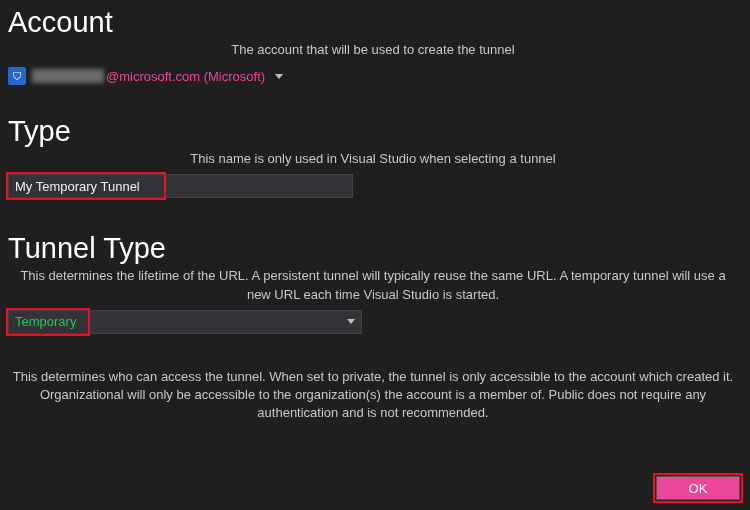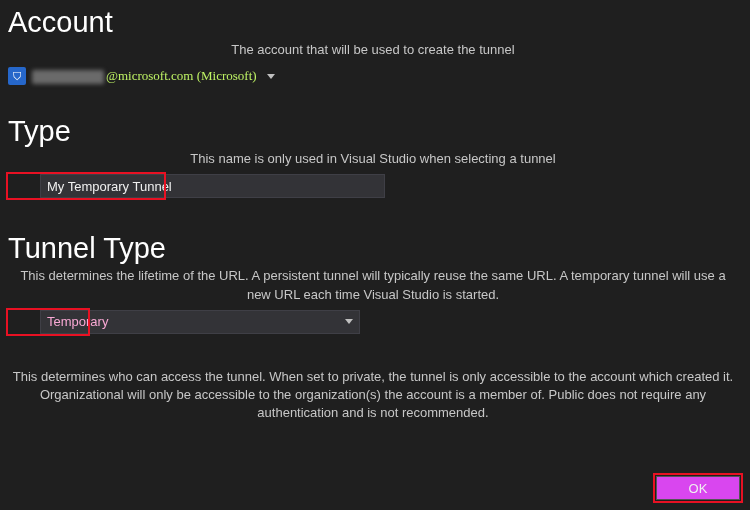--- a/index.html
+++ b/index.html
@@ -49,24 +49,23 @@
     background: #2667ca;
     border-radius: 2px;
     display: flex;
     align-items: center;
     justify-content: center;
     color: #fff;
     font-size: 11px;
   }
   .account-email {
     display: flex;
-    align-items: flex-end;
+    align-items: flex-start;
     gap: 2px;
-    color: #bef264;
-    font-family: Liberation Serif, serif;
+    color: #ec4899;
   }
   .blurred {
     display: inline-block;
     width: 72px;
     height: 14px;
     background: #6a6a6a;
     filter: blur(2px);
     border-radius: 2px;
   }
   .caret {
@@ -82,54 +81,53 @@
     height: 24px;
     background: #333337;
     border: 1px solid #3f3f46;
     color: #f0f0f0;
     padding: 2px 6px;
     font-family: inherit;
     font-size: 13px;
     outline: none;
   }
   .select {
-    width: 320px;
+    width: 354px;
     height: 24px;
     background: #333337;
     border: 1px solid #3f3f46;
-    color: #f9a8d4;
+    color: #22c55e;
     padding: 2px 6px;
     font-size: 13px;
     display: flex;
     align-items: center;
     justify-content: space-between;
     cursor: default;
   }
   .field-row {
     position: relative;
     height: 28px;
-    padding-left: 32px;
   }
   .hl-box {
     position: absolute;
     border: 2px solid #e81123;
     pointer-events: none;
   }
   .buttons {
     position: absolute;
     bottom: 10px;
     right: 10px;
     display: flex;
     gap: 8px;
     align-items: center;
   }
   .btn {
     width: 84px;
     height: 24px;
-    background: #d946ef;
+    background: #ec4899;
     border: 1px solid #555;
     color: #f0f0f0;
     font-size: 13px;
     display: flex;
     align-items: center;
     justify-content: center;
     cursor: default;
   }
   .btn-ok-wrap {
     position: relative;

